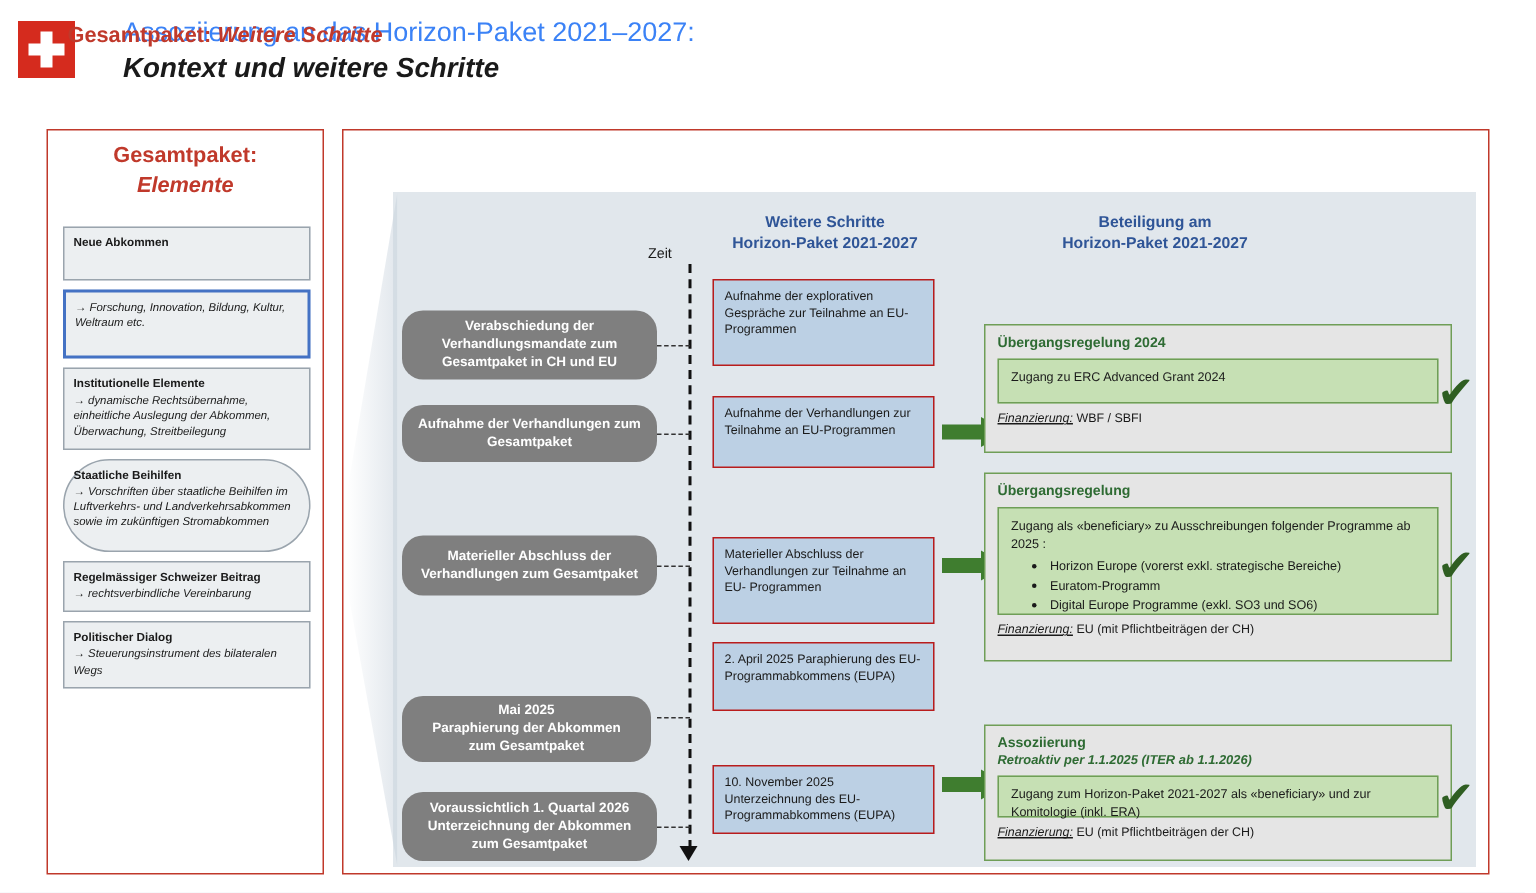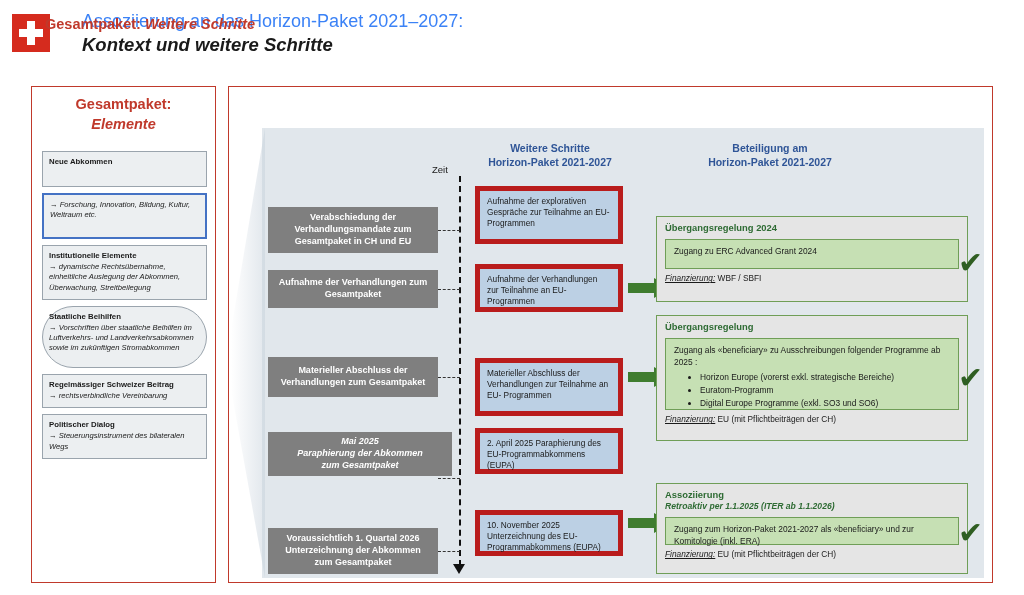--- a/index.html
+++ b/index.html
@@ -210,28 +210,29 @@
     background: #7f7f7f;
     color: #ffffff;
     font-size: 9px;
     font-weight: bold;
     text-align: center;
     display: flex;
     align-items: center;
     justify-content: center;
     padding: 3px 6px;
     line-height: 1.32;
+    border-radius: 14px;
   }
 
   
   .blue-box {
     position: absolute;
     box-sizing: border-box;
     background: #bcd0e4;
-    border: 5px solid #b91c1c;
+    border: 1px solid #b91c1c;
     color: #1a1a1a;
     font-size: 8.3px;
     padding: 5px 7px;
     line-height: 1.35;
   }
 
   
   .connector {
     position: absolute;
     border-top: 1px dashed #333;
@@ -406,21 +407,21 @@
 <div class="connector" style="left:438px; top:289px; width:22px;"></div>
 
 <div class="grey-box" style="left:268px; top:357px; width:170px; height:40px;">
   <div>
     <span>Materieller Abschluss der</span><br>
     <span>Verhandlungen zum Gesamtpaket</span>
   </div>
 </div>
 <div class="connector" style="left:438px; top:377px; width:22px;"></div>
 
-<div class="grey-box" style="left:268px; top:432px; width:184px; height:44px;font-style:italic;">
+<div class="grey-box" style="left:268px; top:464px; width:166px; height:44px;">
   <div>
     <span>Mai 2025</span><br>
     <span>Paraphierung der Abkommen</span><br>
     <span>zum Gesamtpaket</span>
   </div>
 </div>
 <div class="connector" style="left:438px; top:478px; width:22px;"></div>
 
 <div class="grey-box" style="left:268px; top:528px; width:170px; height:46px;">
   <div>

